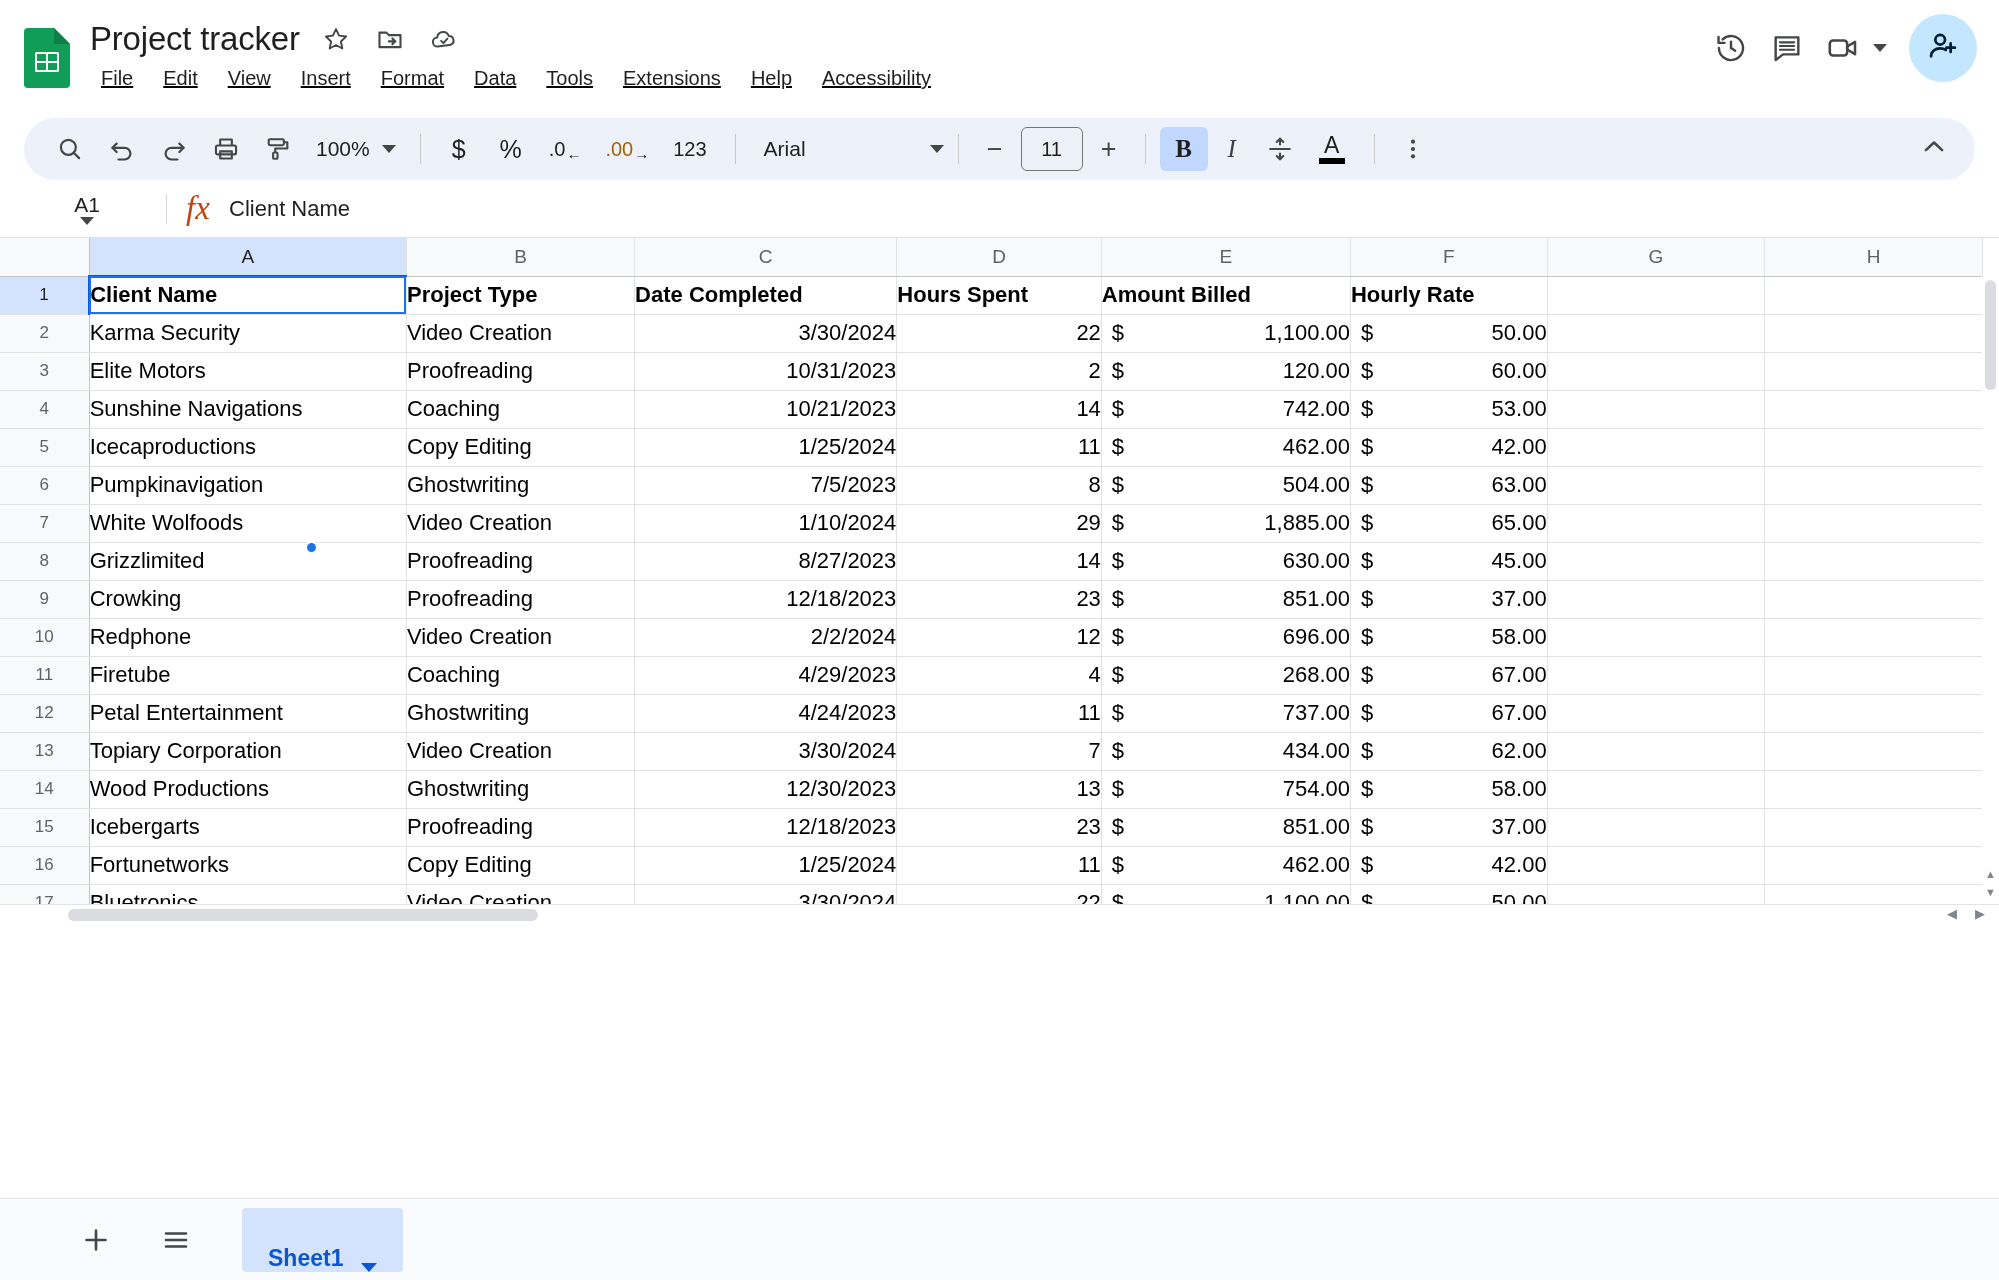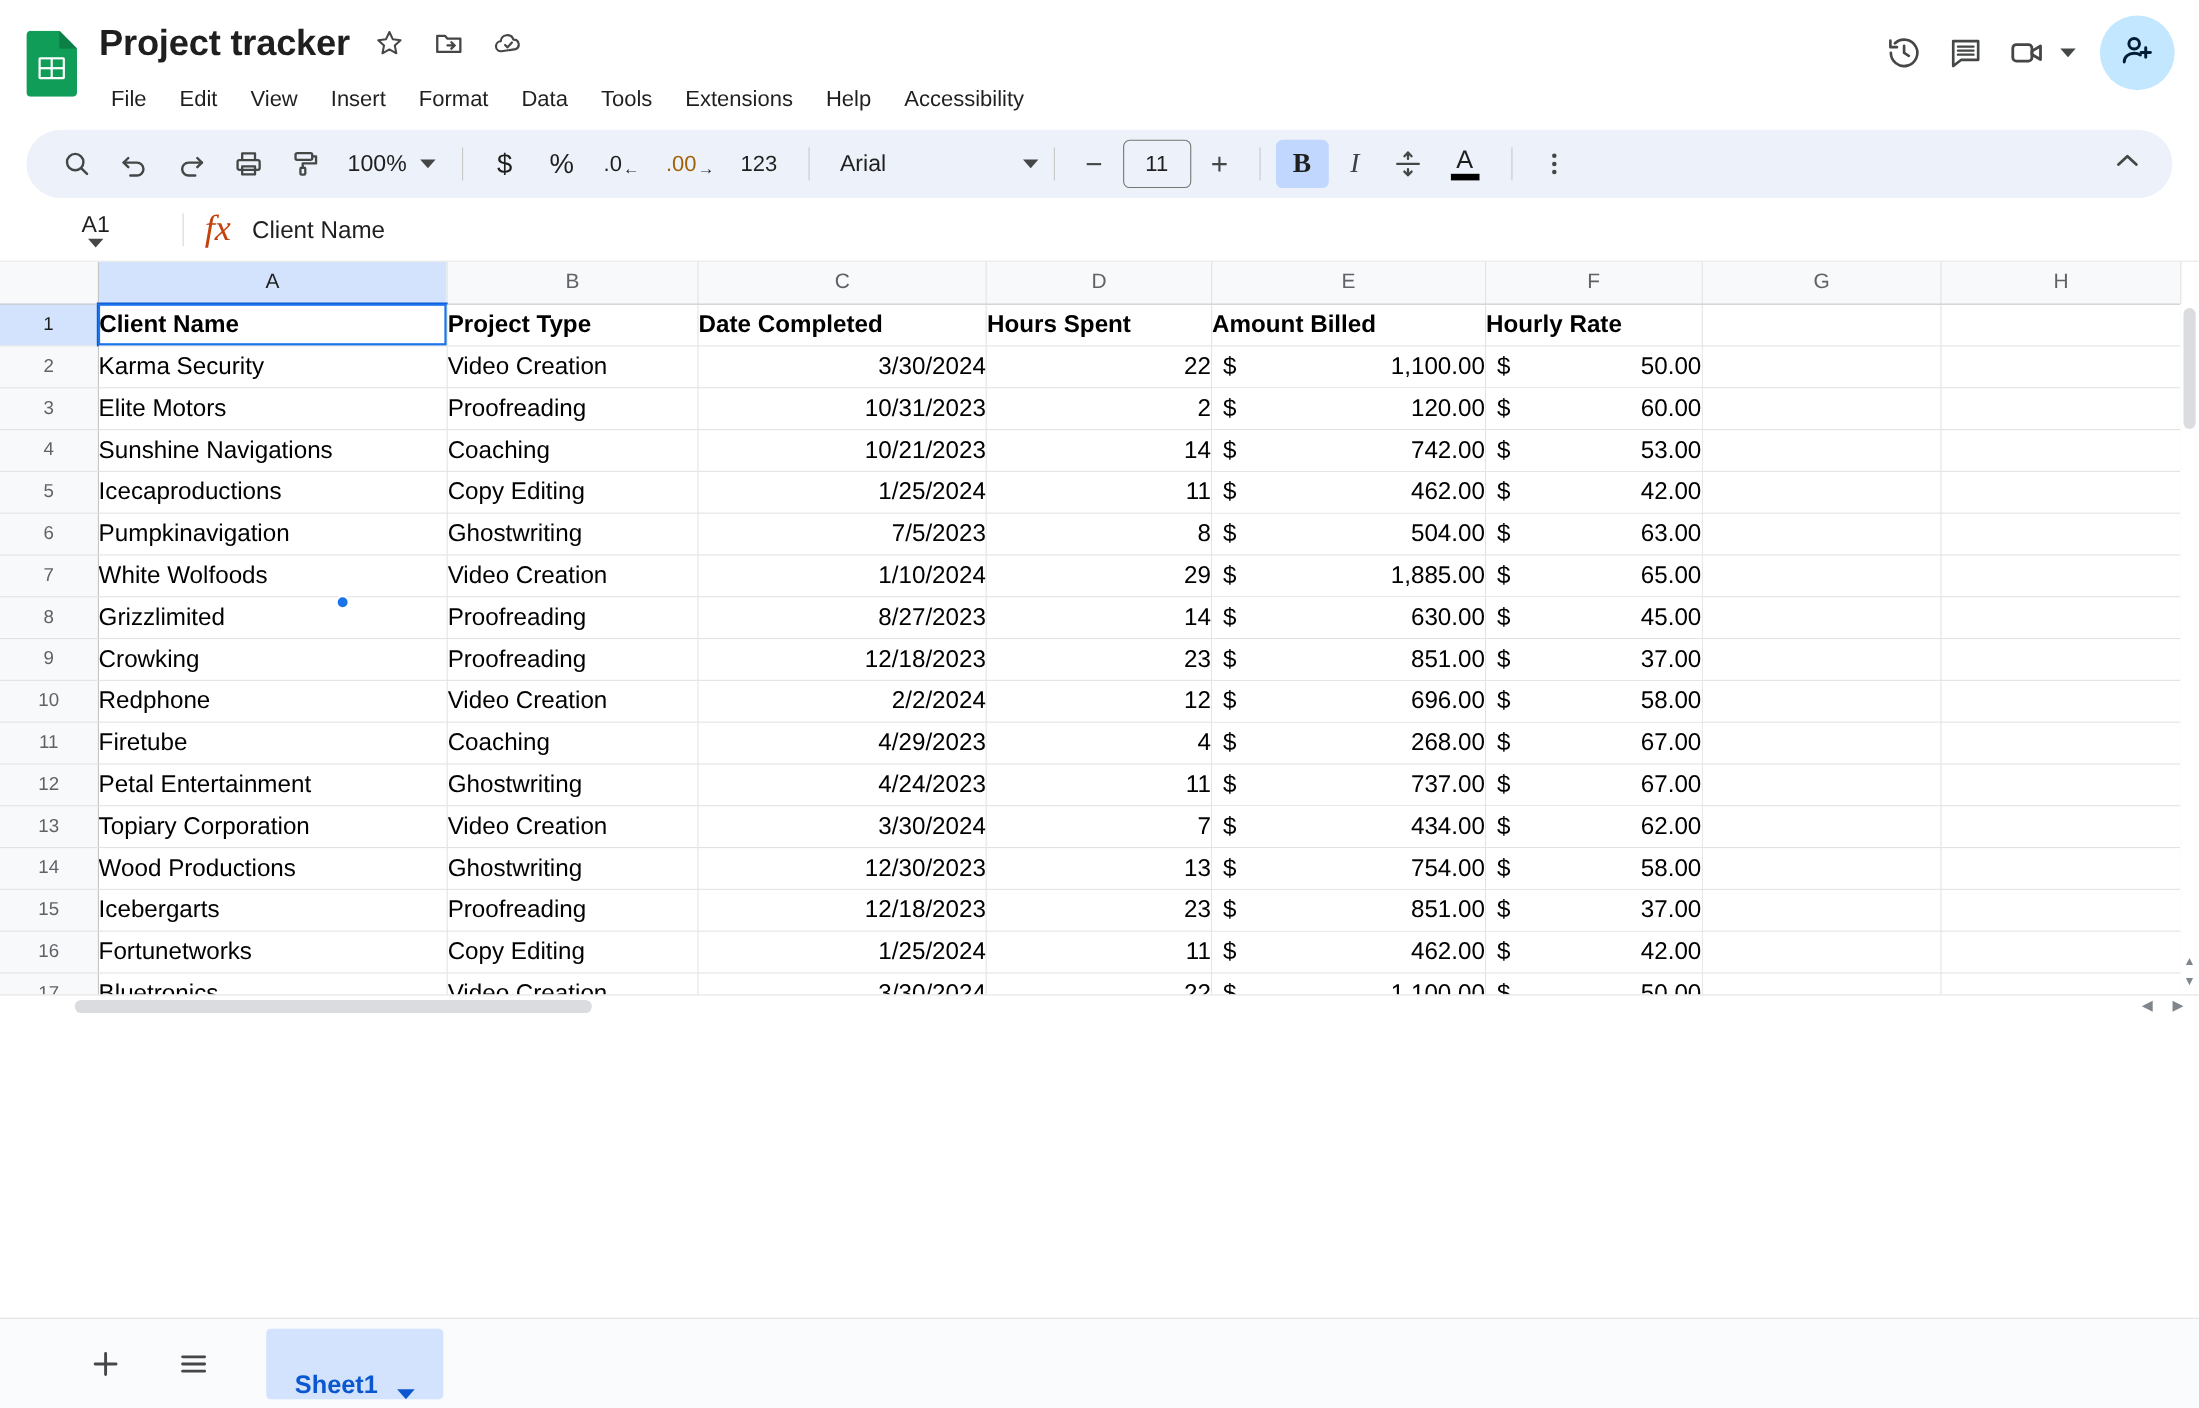--- a/index.html
+++ b/index.html
@@ -27,29 +27,29 @@
     flex: 0 0 auto;
     position: relative;
   }
   .doc-logo svg { display:block; }
 
   .title-block { margin-left: 20px; margin-top: 6px; flex: 1 1 auto; }
   .title-row { display: flex; align-items: center; height: 46px; }
   .doc-title {
     font-size: 33px;
     color: #1f1f1f;
-    font-weight: 700;
+    font-weight: 400;
     letter-spacing: -0.2px;
     white-space: nowrap;
   }
   .title-icons { display: flex; align-items: center; margin-left: 22px; gap: 26px; }
   .title-icons .ti { width: 28px; height: 28px; color: #444746; cursor: pointer; }
   .title-icons svg { display: block; }
 
-  .menubar { display: flex; align-items: center; gap: 0; margin-top: 12px; }
+  .menubar { display: flex; align-items: center; gap: 0; margin-top: 0; text-decoration: underline; }
   .menubar .mi {
     font-size: 20px;
     color: #1f1f1f;
     padding: 5px 15px;
     border-radius: 6px;
     cursor: pointer;
     white-space: nowrap;
   }
   .menubar .mi:first-child { margin-left: -4px; }
 

